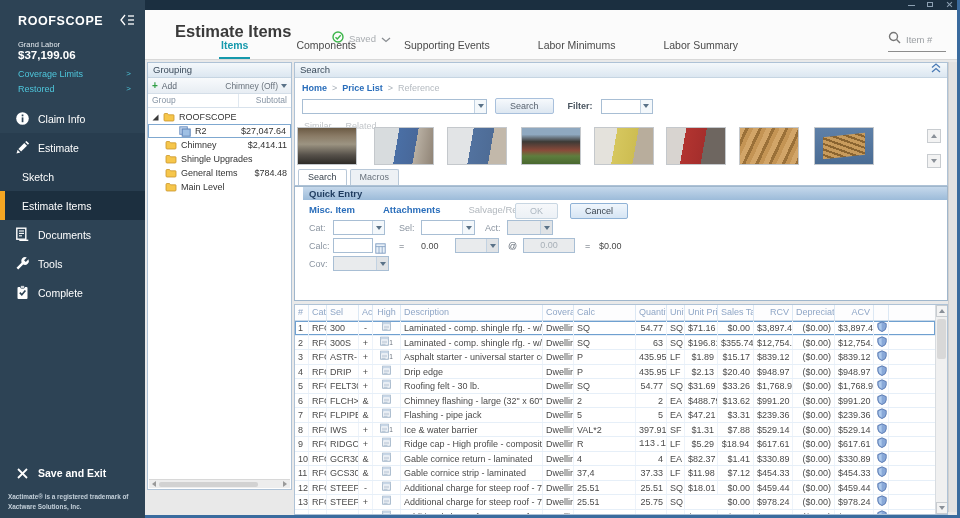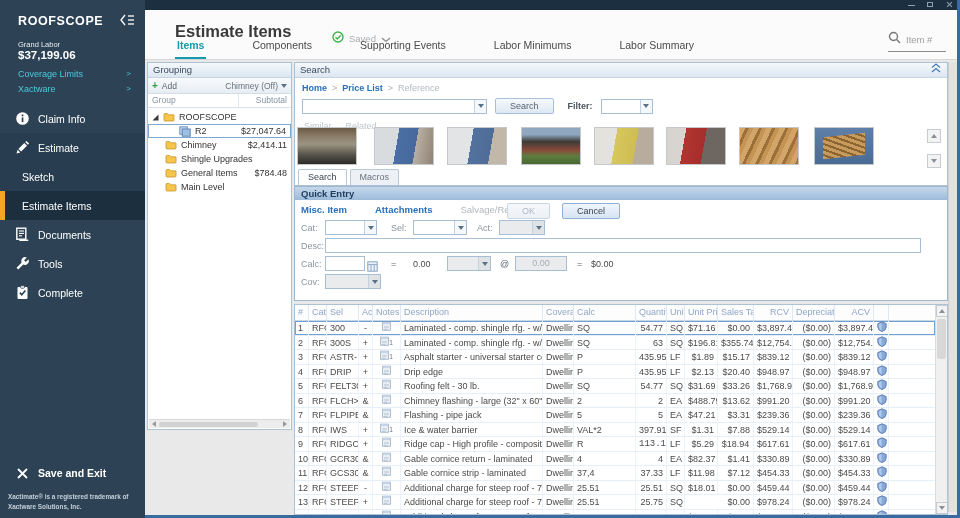--- a/index.html
+++ b/index.html
@@ -39,34 +39,34 @@
   .side-footer { position:absolute; left:8px; top:492px; right:4px; font-size:6.4px; line-height:1.55;
     color:#C4D0DA; font-weight:bold; }
 
   
   .main-header { position:absolute; left:145px; top:10px; right:0; height:50px; background:#FBFBFB; border-bottom:1px solid #D8D8D8; z-index:4; }
   .page-title { position:absolute; left:30px; top:12px; font-size:16.5px; color:#3A3A3A; font-weight:bold; }
   .saved-wrap { position:absolute; left:187px; top:19px; display:flex; align-items:center; gap:5px; }
   .saved-text { font-size:9.5px; color:#A8ACB0; }
   .hdr-tabs { position:absolute; left:30px; bottom:0; display:flex; gap:44px; }
   .hdr-tab { font-size:10.5px; color:#4A4A4A; padding:4px 2px 6px; cursor:pointer; }
-  .hdr-tab.active { color:#1599AC; font-weight:bold; border-bottom:2px solid #1599AC; }
+  .hdr-tab.active { color:#1599AC; font-weight:bold; border-bottom:2px solid #1599AC;margin-left:44px; }
   .item-search { position:absolute; right:14px; top:20px; width:58px; display:flex; align-items:center; gap:5px;
     border-bottom:1px solid #8C8C8C; padding-bottom:3px; }
   .item-search input { border:none; outline:none; width:36px; font-size:9.5px; background:transparent;
     color:#555; font-family:"Liberation Sans",sans-serif; }
   .item-search input::placeholder { color:#9A9EA2; }
 
   
   .panel { position:absolute; background:#fff; border:1px solid #AEC2D6; }
   .panel-hdr { height:15px; background:linear-gradient(#F4F8FB,#DCE7F1); border-bottom:1px solid #C6D5E2;
     font-size:9.5px; color:#3A4A5A; line-height:14px; padding:0 5px; display:flex; justify-content:space-between; align-items:center; }
 
   
-  .grouping { left:147px; top:62px; width:145px; height:368px; }
+  .grouping { left:147px; top:62px; width:145px; height:428px; }
   .add-row { height:16px; background:linear-gradient(#F8FAFC,#E7EDF3); border-bottom:1px solid #D4DEE8;
     display:flex; align-items:center; font-size:8.5px; color:#5A6470; padding:0 4px; }
   .add-plus { color:#2F9E44; font-weight:bold; font-size:10px; margin-right:4px; }
   .filter-off { margin-left:auto; display:flex; align-items:center; gap:3px; cursor:pointer; color:#6A737D; }
   .dd-arr { width:0; height:0; border-left:3px solid transparent; border-right:3px solid transparent; border-top:4px solid #5A7288; }
   .gcols { height:14px; display:flex; border-bottom:1px solid #D8E2EC; font-size:8.5px; color:#8694A4; }
   .gcols .c1 { flex:1; padding:1px 4px; border-right:1px solid #E0E8F0; }
   .gcols .c2 { width:52px; text-align:right; padding:1px 4px; }
   .tree { padding-top:2px; }
   .tree-row { height:14px; display:flex; align-items:center; font-size:9px; color:#333; cursor:pointer; position:relative; }
@@ -110,21 +110,21 @@
   .th7::after { content:""; position:absolute; left:8px; top:7px; right:8px; bottom:7px;
     background:repeating-linear-gradient(25deg,#C89B5C 0 3px,#8A6430 3px 5px); transform:skewY(-6deg); }
   .scroll-btn { position:absolute; width:14px; height:14px; background:#F3F3F3; border:1px solid #C8CCD0; display:flex; align-items:center; justify-content:center; cursor:pointer; }
   .tri-up { width:0;height:0;border-left:3.5px solid transparent;border-right:3.5px solid transparent;border-bottom:4.5px solid #8A9098; }
   .tri-dn { width:0;height:0;border-left:3.5px solid transparent;border-right:3.5px solid transparent;border-top:4.5px solid #8A9098; }
   .sm-tabs { position:absolute; left:0; bottom:0; height:16px; display:flex; font-size:9px; }
   .sm-tab { padding:2px 9px; border:1px solid #B8C8D8; border-bottom:none; background:#EDF1F5; color:#6A737D; cursor:pointer; margin-left:3px; border-radius:2px 2px 0 0; }
   .sm-tab.active { background:#fff; color:#3A4550; position:relative; z-index:2; }
 
   
-  .quickentry { left:294px; top:186px; width:654px; height:115px; border-color:#9FB6CC; }
+  .quickentry { left:294px; top:186px; width:654px; height:115px; border-color:#9FB6CC;padding-left:8px; }
   .qe-hdr { height:13px; background:linear-gradient(#C5D8EB,#9CBBD9); font-size:9.5px; font-weight:bold; color:#1F3C5F;
     line-height:13px; padding:0 6px; }
   .qe-tabs { display:flex; align-items:center; padding:4px 0 0 6px; gap:28px; font-size:9.5px; position:relative; }
   .qe-tab { cursor:pointer; }
   .qe-tab.active,.qe-tab.enabled { color:#2A6EBB; font-weight:bold; }
   .qe-tab.disabled { color:#B2B8BE; }
   .qe-buttons { position:absolute; left:212px; top:3px; display:flex; gap:12px; }
   .qe-row { display:flex; align-items:center; position:relative; height:17px; margin-top:1px; }
   .qe-label { position:absolute; left:6px; font-size:9px; color:#8A94A0; }
   .qe-eq { font-size:9px; color:#5A6470; }
@@ -166,21 +166,21 @@
           </svg></span>
     </div>
     <div class="gt-label">Grand Labor</div>
     <div class="gt-value">$37,199.06</div>
     <div class="side-links" id="side-links">
         <div class="side-link">
           <span>Coverage Limits</span>
           <span class="arr">&gt;</span>
         </div>
         <div class="side-link">
-          <span>Xactware</span>
+          <span>Restored</span>
           <span class="arr">&gt;</span>
         </div>
       </div>
     <div class="menu" id="side-menu">
         <div class="menu-item has-ico">
           <span class="menu-ico">
             <svg width="15" height="15">
               <circle cx="7.5" cy="7.5" r="6.3" fill="#fff"></circle>
               <rect x="6.7" y="6.4" width="1.7" height="4.8" fill="#2D4355"></rect>
               <rect x="6.7" y="3.5" width="1.7" height="1.8" fill="#2D4355"></rect>
@@ -462,26 +462,20 @@
         </span>
       <span class="qe-label" style="left:182px">Act:</span>
       <span class="combo disabled" style="position:absolute;left:204px;width:46px">
           <span class="cinput"></span>
           <span class="cbtn">
             <span class="dd-arr"></span>
           </span>
         </span>
     </div>
     <div class="qe-row">
-      <span class="qe-label">Desc:</span>
-      <span class="combo" style="position:absolute;left:30px;width:596px">
-          <span class="cinput"></span>
-        </span>
-    </div>
-    <div class="qe-row">
       <span class="qe-label">Calc:</span>
       <span class="combo" style="position:absolute;left:30px;width:40px">
           <span class="cinput"></span>
         </span>
       <span style="position:absolute;left:72px;top:3px"><svg width="11" height="11">
             <rect x="0.8" y="0.8" width="9.4" height="9.4" fill="#E8F0F8" stroke="#7E9CC0" stroke-width="0.9"></rect>
             <line x1="0.8" y1="3.6" x2="10.2" y2="3.6" stroke="#7E9CC0" stroke-width="0.8"></line>
             <line x1="4" y1="3.6" x2="4" y2="10.2" stroke="#7E9CC0" stroke-width="0.8"></line>
             <line x1="7.2" y1="3.6" x2="7.2" y2="10.2" stroke="#7E9CC0" stroke-width="0.8"></line>
           </svg></span>
@@ -511,21 +505,21 @@
     </div>
   </div>
 
   <div class="panel itemsp">
     <div class="t-scrollwrap">
       <div class="t-hrow" id="items-head">
           <span class="t-hcell " style="width: 14px;">#</span>
           <span class="t-hcell " style="width: 18px;">Cat</span>
           <span class="t-hcell " style="width: 32px;">Sel</span>
           <span class="t-hcell ta-c" style="width: 14px;">Act</span>
-          <span class="t-hcell ta-c" style="width: 28px;">Notes</span>
+          <span class="t-hcell ta-c" style="width: 28px;">High</span>
           <span class="t-hcell " style="width: 142px;">Description</span>
           <span class="t-hcell " style="width: 31px;">Coverage</span>
           <span class="t-hcell " style="width: 62px;">Calc</span>
           <span class="t-hcell ta-r" style="width: 31px;">Quantity</span>
           <span class="t-hcell " style="width: 18px;">Unit</span>
           <span class="t-hcell ta-r" style="width: 33px;">Unit Price</span>
           <span class="t-hcell ta-r" style="width: 36px;">Sales Tax</span>
           <span class="t-hcell ta-r" style="width: 39px;">RCV</span>
           <span class="t-hcell ta-r" style="width: 42px;">Depreciation</span>
           <span class="t-hcell ta-r" style="width: 39px;">ACV</span>

